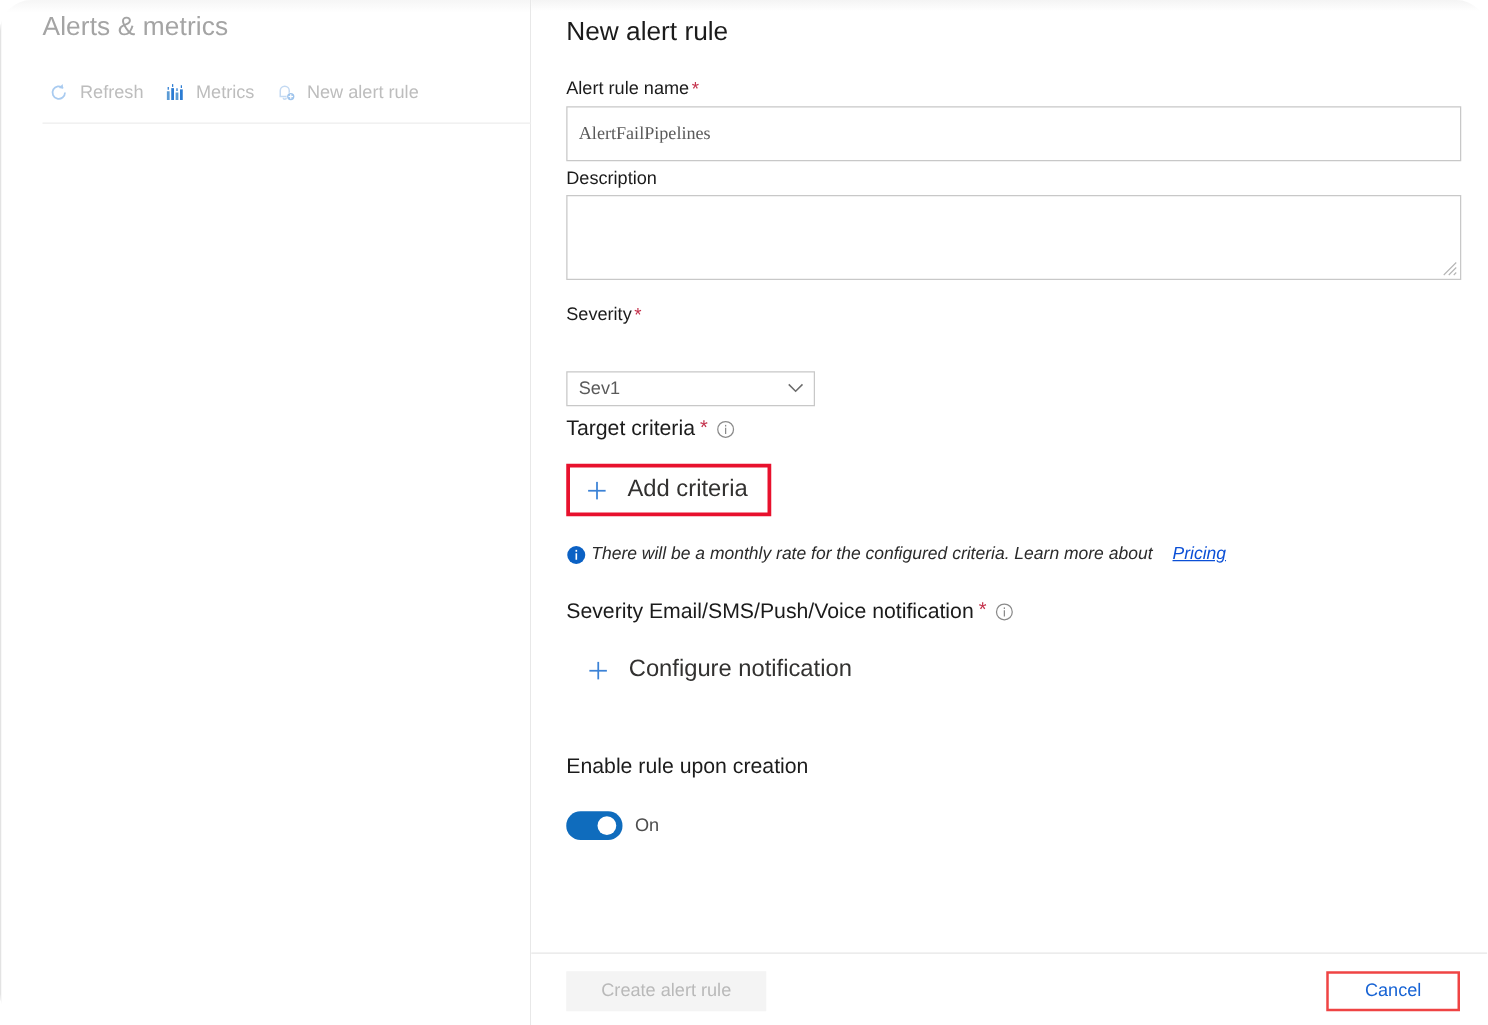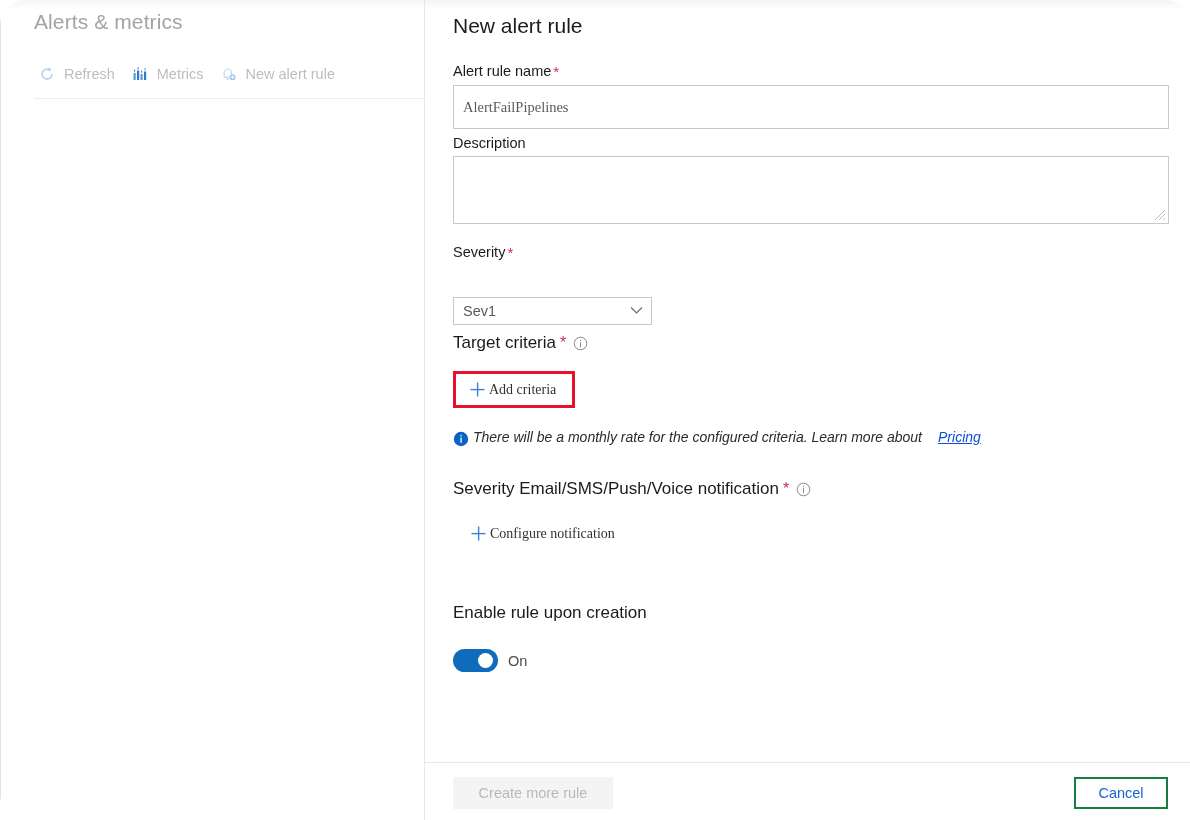--- a/index.html
+++ b/index.html
@@ -164,25 +164,24 @@
     display: flex;
     align-items: center;
     white-space: nowrap;
   }
   .section-head .req-star { font-size: 16px; margin-left: 4px; }
   .info-ring { margin-left: 7px; width: 15px; height: 15px; display:inline-block; }
 
   .link-action {
     display: inline-flex;
     align-items: center;
-    gap: 3px;
-    font-size: 14px;
+    gap: 16px;
+    font-size: 19px;
     color: #323130;
     white-space: nowrap;
-    font-family: Liberation Serif, serif;
   }
   .plus-ico { width: 17px; height: 17px; display:inline-block; }
 
   #add-criteria-wrap {
     display: inline-flex;
     align-items: center;
     border: 3px solid #e8112d;
     padding: 7px 16px 7px 13px;
   }
 
@@ -233,23 +232,23 @@
     width: 160px; height: 32px;
     background: #f4f4f4;
     border: none;
     color: #b9b9b9;
     font-family: "Liberation Sans", sans-serif;
     font-size: 14.5px;
   }
   #btn-cancel {
     position: absolute;
     right: 22px; top: 14px;
-    width: 94px; height: 32px;
-    background: #ffffff;
-    border: 2px solid #15803d;
+    width: 107px; height: 32px;
+    background: #ffffff;
+    border: 2px solid #ef4444;
     color: #1763d4;
     font-family: "Liberation Sans", sans-serif;
     font-size: 14.5px;
   }
 </style>
 </head>
 <body>
 
 <div id="page">
 
@@ -412,17 +411,17 @@
             <div class="knob"></div>
           </div>
           <span class="toggle-label">On</span>
         </div>
       </div>
 
     </div>
   </div>
 
   <div id="footer">
-    <button id="btn-create" disabled="">Create more rule</button>
+    <button id="btn-create" disabled="">Create alert rule</button>
     <button id="btn-cancel">Cancel</button>
   </div>
 
 </div>
 
 </body></html>

